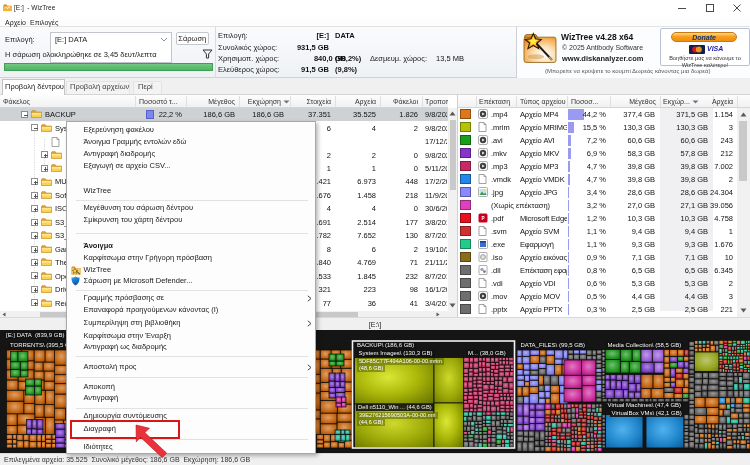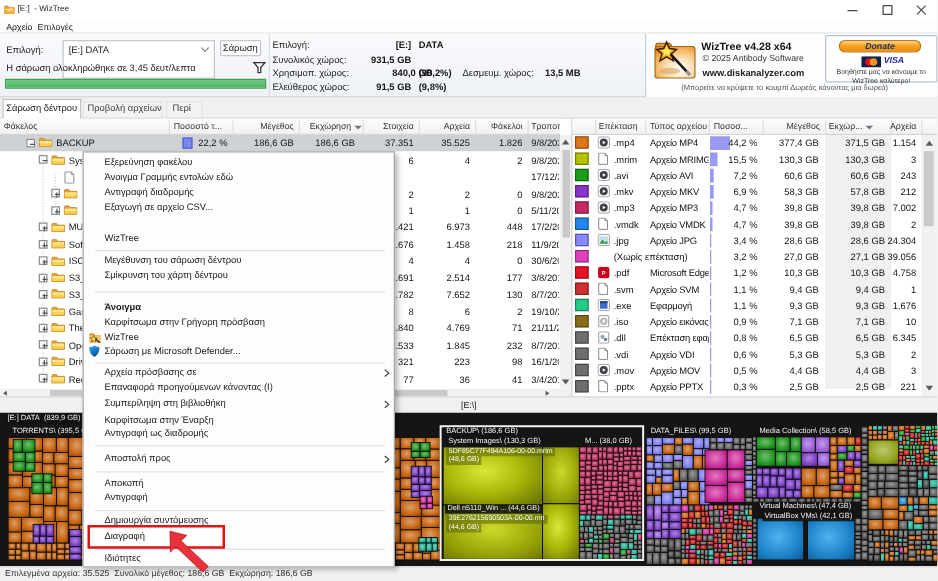--- a/index.html
+++ b/index.html
@@ -37,21 +37,21 @@
     <div class="ab" style="left:335px;top:4.5px;font-size:7.5px;font-weight:bold;color:#111">DATA</div>
     <div class="ab" style="left:218px;top:16px;font-size:7.5px;color:#222">Συνολικός χώρος:</div>
     <div class="ab" style="left:240px;top:16px;width:89px;text-align:right;font-size:7.5px;font-weight:bold;color:#111">931,5 GB</div>
     <div class="ab" style="left:218px;top:27px;font-size:7.5px;color:#222">Χρησιμοπ. χώρος:</div>
     <div class="ab" style="left:257px;top:27px;width:89px;text-align:right;font-size:7.5px;font-weight:bold;color:#111">840,0 GB</div>
     <div class="ab" style="left:335px;top:27px;font-size:7.5px;font-weight:bold;color:#111">(90,2%)</div>
     <div class="ab" style="left:218px;top:38px;font-size:7.5px;color:#222">Ελεύθερος χώρος:</div>
     <div class="ab" style="left:240px;top:38px;width:89px;text-align:right;font-size:7.5px;font-weight:bold;color:#111">91,5 GB</div>
     <div class="ab" style="left:335px;top:38px;font-size:7.5px;font-weight:bold;color:#111">(9,8%)</div>
     <div class="ab" style="left:370px;top:27px;font-size:7.5px;color:#222">Δεσμευμ. χώρος:</div>
-    <div class="ab" style="left:436px;top:27px;font-size:7.5px;font-weight:bold;color:#111">13,5 MB</div>
+    <div class="ab" style="left:436px;top:27px;font-size:7.5px;font-weight:normal;color:#111">13,5 MB</div>
     <div class="ab" style="left:516px;top:0;width:234px;height:51px;background:#fcfdfe;border-left:1px solid #ccd1d8">
       <svg style="position:absolute;left:5px;top:4px" width="36" height="34" viewBox="0 0 34 33">
         <defs>
           <radialGradient id="lg1" cx="62%" cy="70%" r="80%">
             <stop offset="0%" stop-color="#fffdf6"></stop>
             <stop offset="40%" stop-color="#fbe3bc"></stop>
             <stop offset="78%" stop-color="#f5b05a"></stop>
             <stop offset="100%" stop-color="#ec8d1f"></stop>
           </radialGradient>
         </defs>
@@ -78,21 +78,21 @@
         <div class="ab" style="left:0;top:26px;width:88px;text-align:center;font-size:5.6px;color:#333">Βοηθήστε μας να κάνουμε  το</div>
         <div class="ab" style="left:0;top:33px;width:88px;text-align:center;font-size:5.6px;color:#333">WizTree καλύτερο!</div>
       </div>
     </div>
   </div>
 <div class="ab" style="left:0;top:78px;width:750px;height:16.5px;background:#f0f0f0">
     <div class="ab" style="left:66px;top:2.5px;width:64px;height:14px;background:#f3f3f3;border:1px solid #e3e3e3;border-bottom:none"></div>
     <div class="ab" style="left:133px;top:2.5px;width:29px;height:14px;background:#f3f3f3;border:1px solid #e3e3e3;border-bottom:none"></div>
     <div class="ab" style="left:0;top:15.5px;width:750px;height:1px;background:#d5d5d5"></div>
     <div class="ab" style="left:2px;top:0.5px;width:63px;height:16px;background:#fff;border:1px solid #c3c3c3;border-bottom:none"></div>
-    <div class="ab" style="left:5px;top:4px;font-size:7.5px;color:#222">Σάρωση δέντρου</div>
+    <div class="ab" style="left:5px;top:4px;font-size:7.5px;color:#222">Προβολή δέντρου</div>
     <div class="ab" style="left:70px;top:4px;font-size:7.5px;color:#444">Προβολή αρχείων</div>
     <div class="ab" style="left:138px;top:4px;font-size:7.5px;color:#444">Περί</div>
   </div>
 <div class="ab" style="left:0;top:94.5px;width:750px;height:222.5px;background:#fff">
     <div class="ab" style="left:0;top:0;width:448px;height:13px;background:linear-gradient(#fdfdfd,#f1f1f1);border-bottom:1px solid #d5d5d5">
       <div class="ab" style="left:135px;top:1px;width:1px;height:11px;background:#e0e0e0"></div>
       <div class="ab" style="left:186px;top:1px;width:1px;height:11px;background:#e0e0e0"></div>
       <div class="ab" style="left:239px;top:1px;width:1px;height:11px;background:#e0e0e0"></div>
       <div class="ab" style="left:290px;top:1px;width:1px;height:11px;background:#e0e0e0"></div>
       <div class="ab" style="left:335px;top:1px;width:1px;height:11px;background:#e0e0e0"></div>
@@ -1984,21 +1984,21 @@
       <defs>
         <linearGradient id="shg" x1="0" y1="0" x2="0.4" y2="1">
           <stop offset="0%" stop-color="#4aa8e8"></stop>
           <stop offset="55%" stop-color="#1478cc"></stop>
           <stop offset="100%" stop-color="#0a55a0"></stop>
         </linearGradient>
       </defs>
       <path d="M4.5 0.4 C5.8 1.2 7.2 1.6 8.6 1.6 C8.6 5.4 7.2 8.2 4.5 9.6 C1.8 8.2 0.4 5.4 0.4 1.6 C1.8 1.6 3.2 1.2 4.5 0.4 Z" fill="url(#shg)"></path>
     </svg>
     <div class="ab" style="left:9px;top:167.5px;width:232px;height:1px;background:#e2e2e2"></div>
-    <div class="ab" style="left:17px;top:170.5px;font-size:7.5px;font-weight:normal;color:#1a1a1a;white-space:nowrap">Αρχείο πρόσβασης σε</div>
+    <div class="ab" style="left:17px;top:170.5px;font-size:7.5px;font-weight:normal;color:#1a1a1a;white-space:nowrap">Γραμμής πρόσβασης σε</div>
     <svg class="ab" style="left:240px;top:172.5px" width="5" height="7">
       <path d="M0.8 0.8 L4 3.5 L0.8 6.2" stroke="#444" stroke-width="1" fill="none"></path>
     </svg>
     <div class="ab" style="left:17px;top:183.3px;font-size:7.5px;font-weight:normal;color:#1a1a1a;white-space:nowrap">Επαναφορά προηγούμενων κάνοντας (Ι)</div>
     <div class="ab" style="left:17px;top:196.3px;font-size:7.5px;font-weight:normal;color:#1a1a1a;white-space:nowrap">Συμπερίληψη στη βιβλιοθήκη</div>
     <svg class="ab" style="left:240px;top:198.3px" width="5" height="7">
       <path d="M0.8 0.8 L4 3.5 L0.8 6.2" stroke="#444" stroke-width="1" fill="none"></path>
     </svg>
     <div class="ab" style="left:17px;top:208.8px;font-size:7.5px;font-weight:normal;color:#1a1a1a;white-space:nowrap">Καρφίτσωμα στην Έναρξη</div>
     <div class="ab" style="left:17px;top:220.39999999999998px;font-size:7.5px;font-weight:normal;color:#1a1a1a;white-space:nowrap">Αντιγραφή ως διαδρομής</div>

